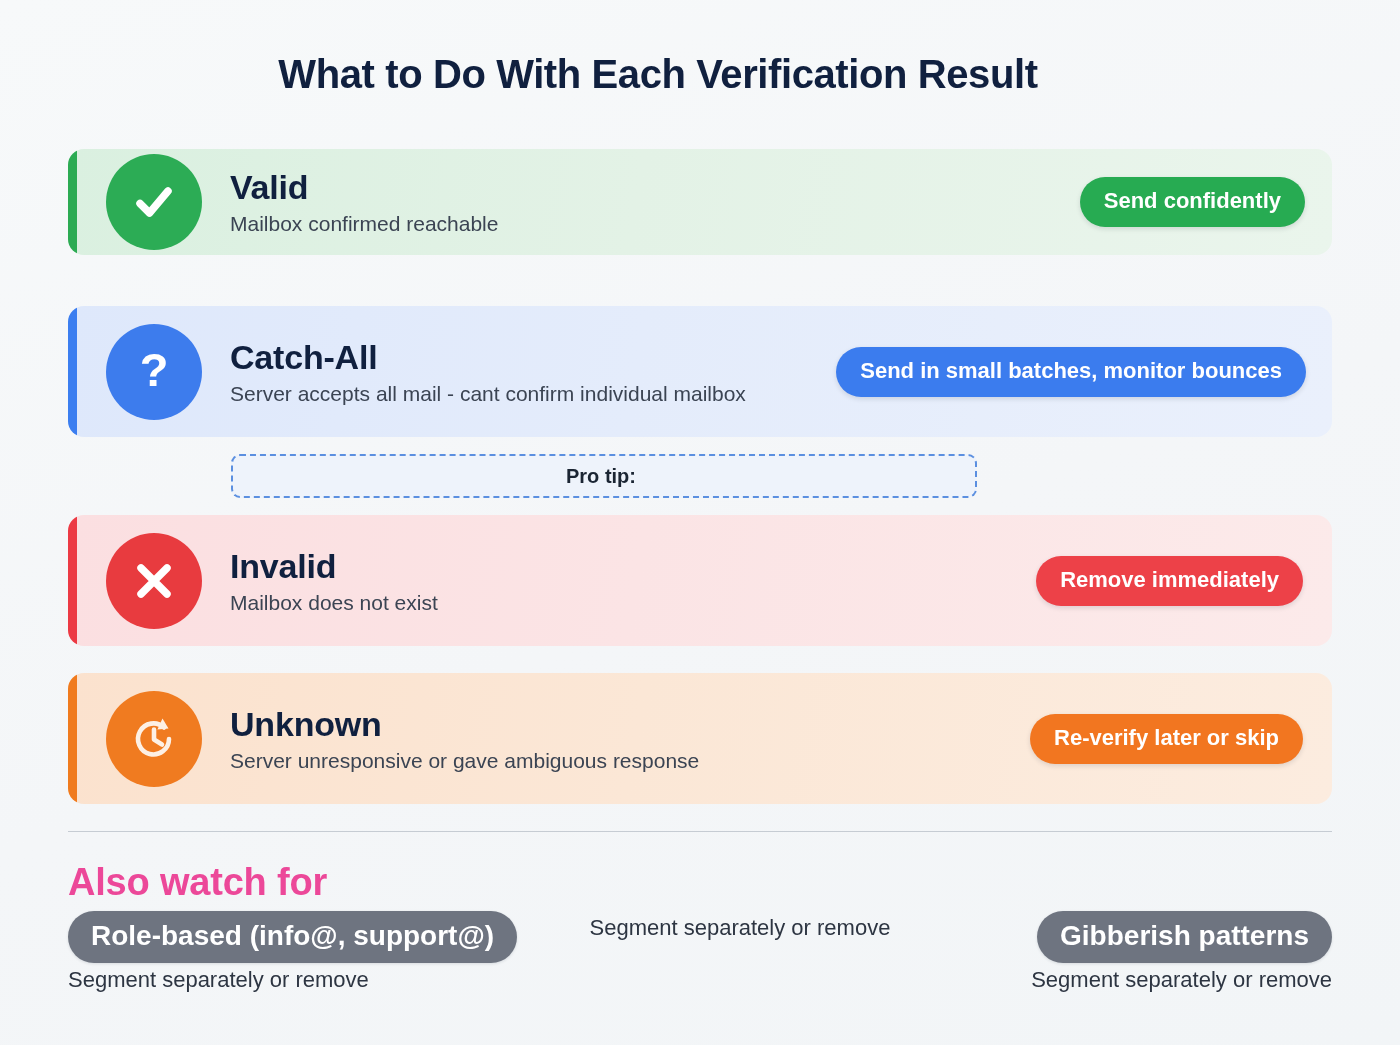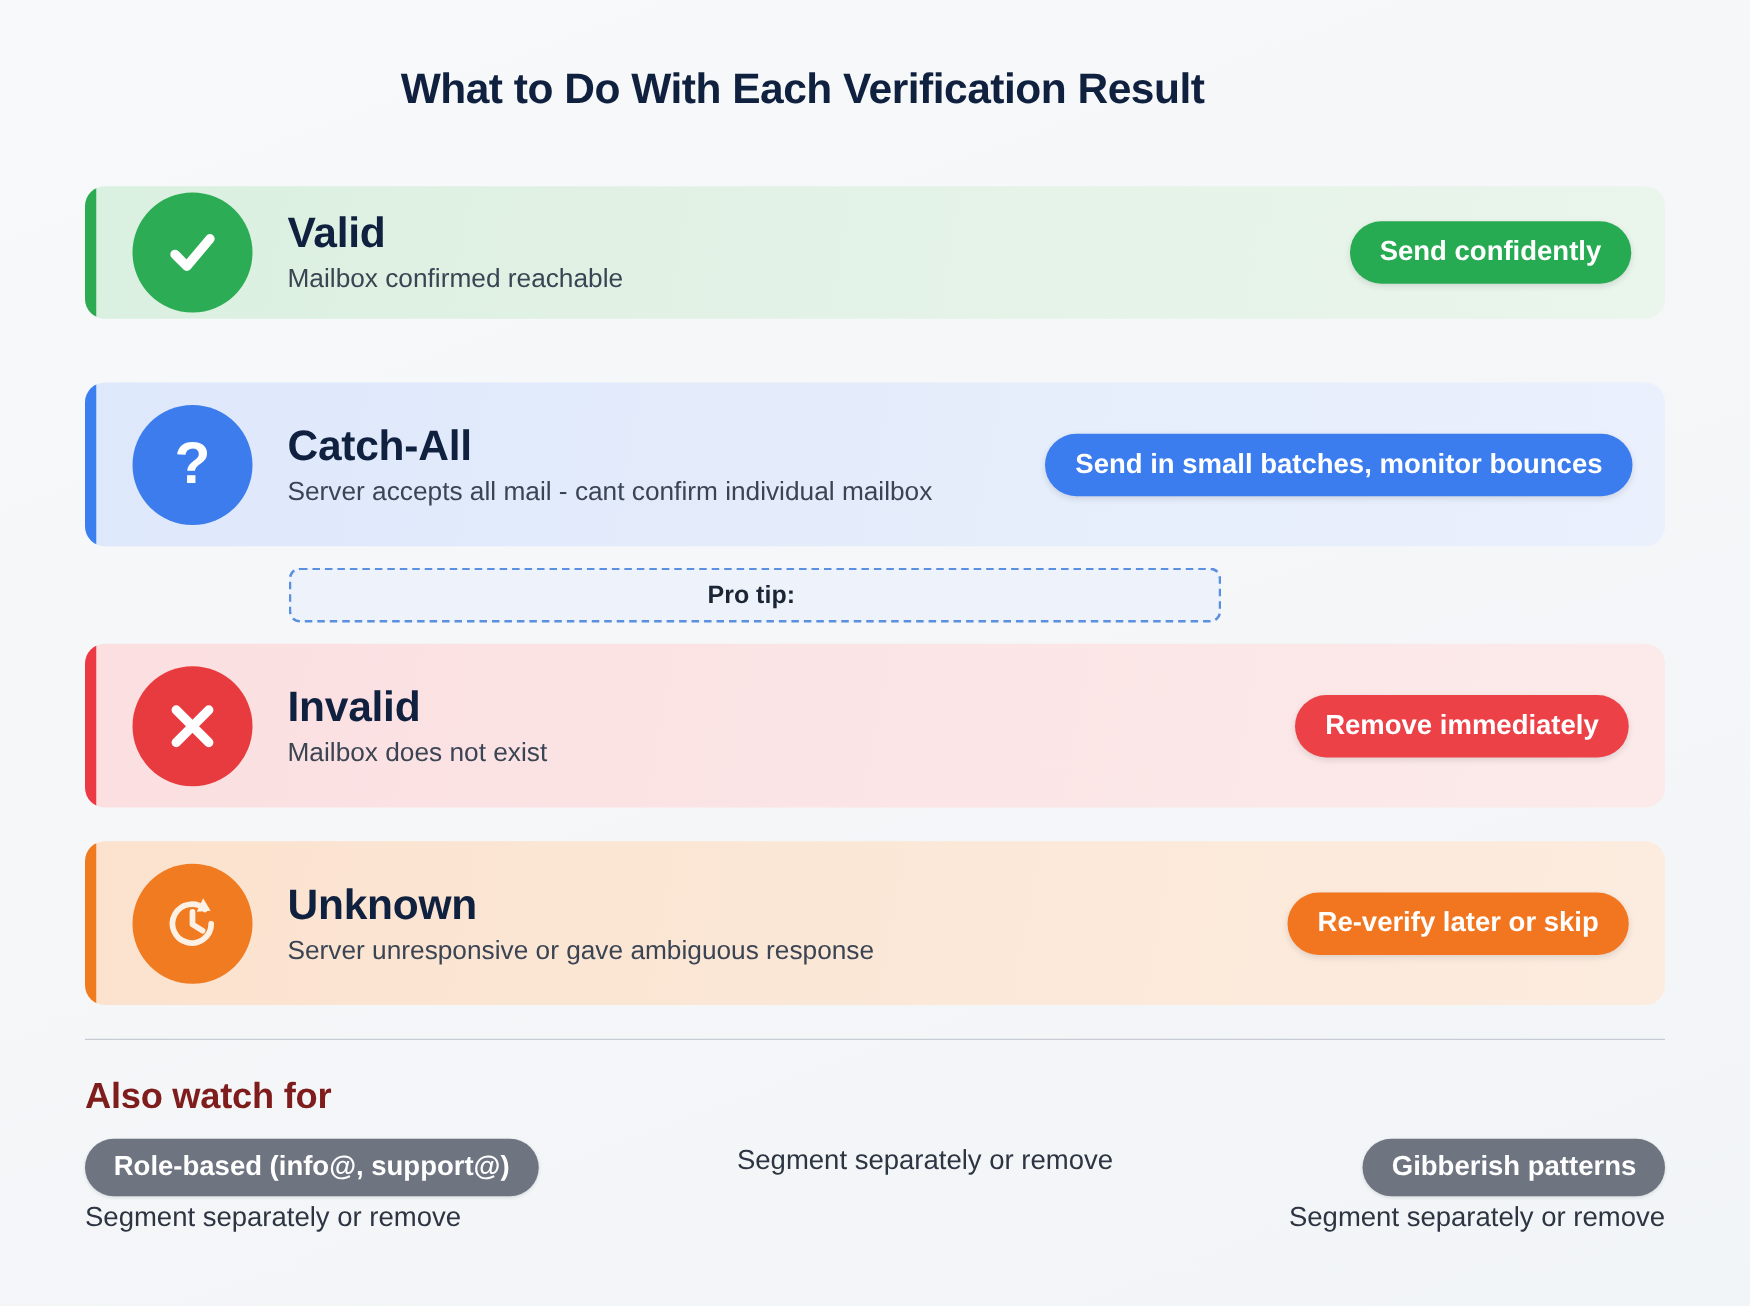--- a/index.html
+++ b/index.html
@@ -19,24 +19,24 @@
     position: relative;
     width: 1400px;
     height: 1045px;
     box-sizing: border-box;
   }
 
   
   .title {
     position: absolute;
     top: 52px;
-    left: 0;
+    left: 16px;
     width: 1284px;
     text-align: center;
-    font-size: 34px;
+    font-size: 40px;
     font-weight: bold;
     color: #10203f;
     letter-spacing: -0.4px;
   }
 
   
   .card {
     position: absolute;
     left: 68px;
     width: 1264px;
@@ -166,23 +166,23 @@
     width: 1264px;
     height: 1px;
     background: #c6ccd3;
   }
 
   
   .footer-title {
     position: absolute;
     top: 861px;
     left: 68px;
-    font-size: 29px;
-    font-weight: bold;
-    color: #7f1d1d;
+    font-size: 38px;
+    font-weight: bold;
+    color: #ec4899;
     letter-spacing: -0.2px;
   }
   .watch-row {
     position: absolute;
     top: 911px;
     left: 68px;
     width: 1264px;
     display: flex;
     gap: 0;
   }
@@ -190,21 +190,21 @@
     display: flex;
     flex-direction: column;
     align-items: center;
   }
   .watch-col:nth-child(1) { width: 452px; align-items: flex-start; }
   .watch-col:nth-child(2) { width: 440px; align-items: center; }
   .watch-col:nth-child(3) { width: 372px; align-items: flex-end; }
   .watch-pill {
     background: #6e7480;
     color: #ffffff;
-    font-size: 22px;
+    font-size: 28px;
     font-weight: bold;
     border-radius: 999px;
     padding: 11px 23px 13px 23px;
     white-space: nowrap;
     line-height: 1;
     box-shadow: 0 1px 3px rgba(20,30,50,0.12);
   }
   .watch-note {
     margin-top: 4px;
     font-size: 22px;

